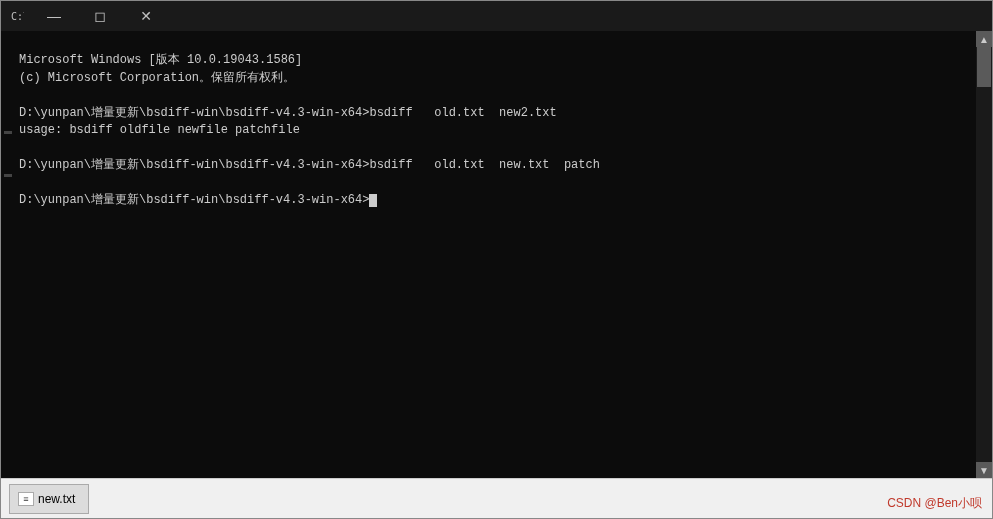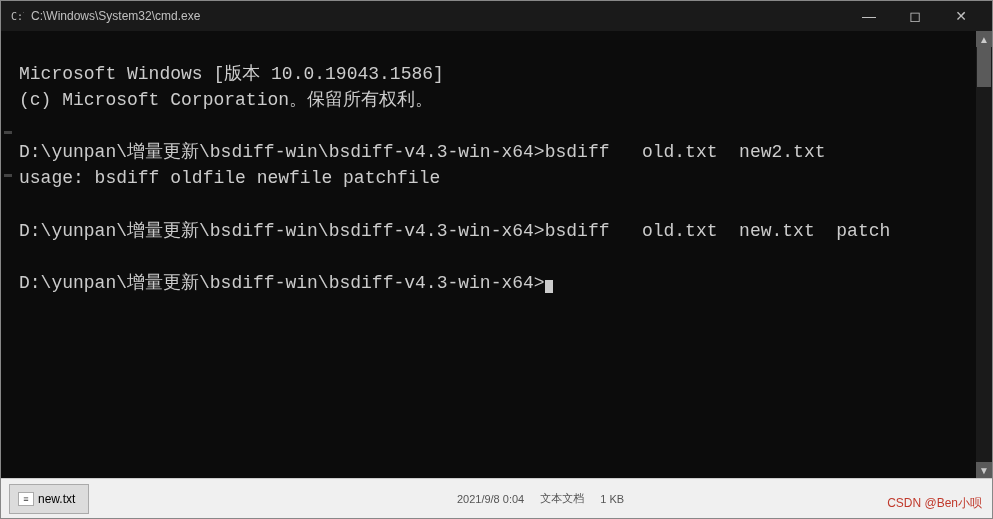--- a/index.html
+++ b/index.html
@@ -76,21 +76,21 @@
       display: flex;
       position: relative;
       overflow: hidden;
     }
 
     .terminal-content {
       flex: 1;
       padding: 4px 4px;
       color: #cccccc;
       font-family: 'Courier New', Courier, monospace;
-      font-size: 18px;
+      font-size: 12px;
       line-height: 1.45;
       white-space: pre;
       overflow: hidden;
     }
 
     .scrollbar {
       width: 16px;
       background: #1a1a1a;
       display: flex;
       flex-direction: column;
@@ -218,21 +218,20 @@
 
 <div class="window">
 
   <div class="title-bar">
     <div class="title-bar-icon">
       <svg viewBox="0 0 14 14" fill="none">
         <rect width="14" height="14" fill="#1a1a1a"></rect>
         <text x="1" y="11" font-size="10" fill="#c0c0c0" font-family="monospace">C:\</text>
       </svg>
     </div>
-    <span class="title-bar-text">C:\Windows\System32\cmd.exe</span>
     <div class="title-bar-controls">
       <button class="title-btn minimize">—</button>
       <button class="title-btn restore">◻</button>
       <button class="title-btn close">✕</button>
     </div>
   </div>
 
   <div class="terminal">
     <div class="side-markers">
       <div class="side-marker"></div>
@@ -258,20 +257,15 @@
     </div>
   </div>
 
   <div class="taskbar">
     <div class="taskbar-item">
       <div class="taskbar-item-icon">
         <span>≡</span>
       </div>
       <span>new.txt</span>
     </div>
-    <div class="taskbar-center">
-      <span class="taskbar-info">2021/9/8 0:04</span>
-      <span class="taskbar-info">文本文档</span>
-      <span class="taskbar-info">1 KB</span>
-    </div>
     <div class="taskbar-right">CSDN @Ben小呗</div>
   </div>
 </div>
 
 </body></html>

